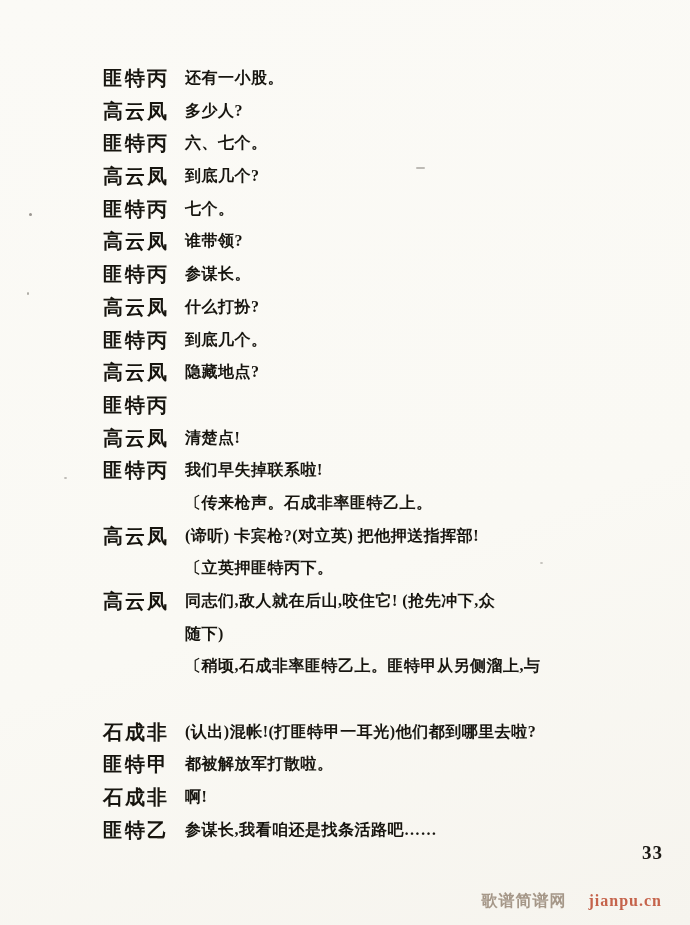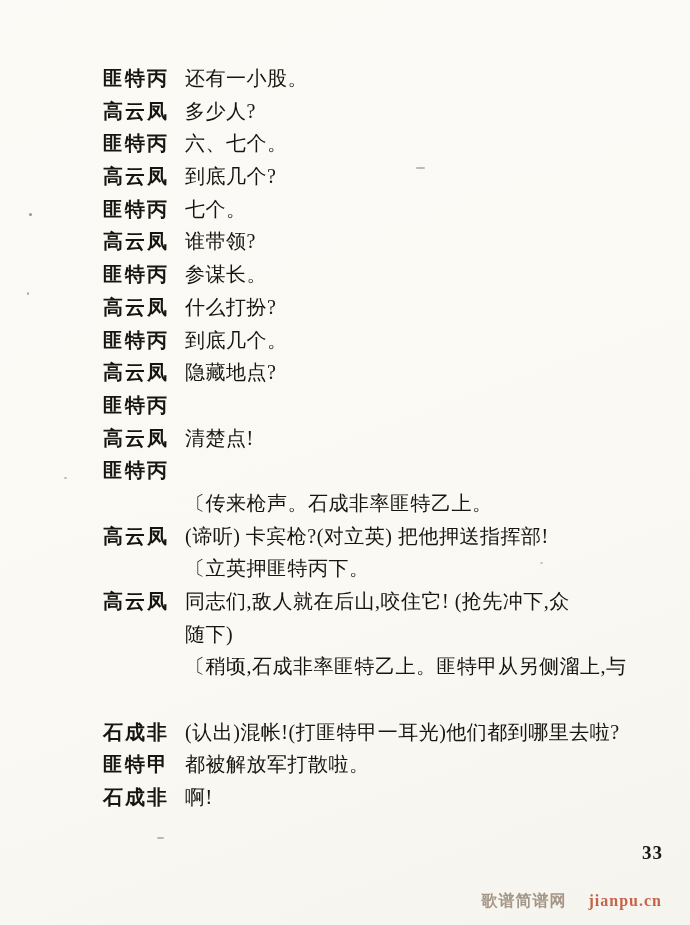--- a/index.html
+++ b/index.html
@@ -33,22 +33,22 @@
   .speaker {
     display: inline-block;
     flex: 0 0 82px;
     margin-left: 103px;
     font-weight: bold;
     font-size: 20px;
     letter-spacing: 2px;
     white-space: nowrap;
   }
   .text {
-    font-weight: normal;
-    font-size: 20px;
+    font-weight: bold;
+    font-size: 16px;
     letter-spacing: 0.5px;
     white-space: nowrap;
   }
   .page-number {
     position: absolute;
     left: 642px;
     top: 842px;
     font-weight: bold;
     font-size: 19px;
     letter-spacing: 1px;
@@ -125,20 +125,21 @@
       </div>
       <div class="line">
         <span class="speaker">匪特丙</span>
       </div>
       <div class="line">
         <span class="speaker">高云凤</span>
         <span class="text">清楚点!</span>
       </div>
       <div class="line">
         <span class="speaker">匪特丙</span>
+        <span class="text">我们早失掉联系啦!</span>
       </div>
       <div class="line">
         <span class="speaker"></span>
         <span class="text">〔传来枪声。石成非率匪特乙上。</span>
       </div>
       <div class="line">
         <span class="speaker">高云凤</span>
         <span class="text">(谛听) 卡宾枪?(对立英) 把他押送指挥部!</span>
       </div>
       <div class="line">
@@ -165,20 +166,24 @@
         <span class="text">(认出)混帐!(打匪特甲一耳光)他们都到哪里去啦?</span>
       </div>
       <div class="line">
         <span class="speaker">匪特甲</span>
         <span class="text">都被解放军打散啦。</span>
       </div>
       <div class="line">
         <span class="speaker">石成非</span>
         <span class="text">啊!</span>
       </div>
+      <div class="line">
+        <span class="speaker">匪特乙</span>
+        <span class="text">参谋长,我看咱还是找条活路吧……</span>
+      </div>
     </div>
 
   <div class="page-number">33</div>
 
   <div class="watermark">
     <span class="site-name">歌谱简谱网</span>
     <span class="site-url">jianpu.cn</span>
   </div>
 
   <div class="speck s1"></div>

